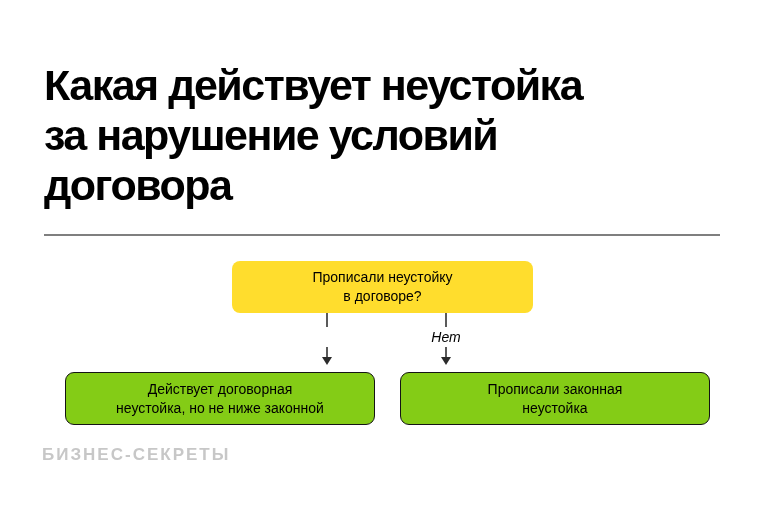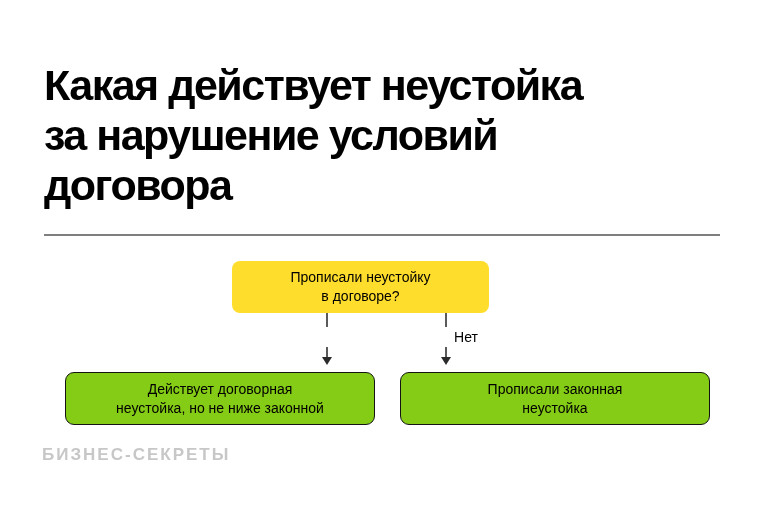--- a/index.html
+++ b/index.html
@@ -24,21 +24,21 @@
     position:absolute;left:44px;top:60px;width:690px;
     font-size:43px;line-height:50px;font-weight:bold;
     letter-spacing:-1.5px;color:var(--ink);
     white-space:pre-line;
   }
   .divider{
     position:absolute;left:44px;top:234px;width:676px;height:2px;
     background:var(--divider-gray);
   }
   .q-box{
-    position:absolute;left:232px;top:261px;width:257px;height:52px;
+    position:absolute;left:232px;top:261px;width:301px;height:52px;
     background:var(--accent-yellow);border-radius:8px;
     display:flex;align-items:center;justify-content:center;
     text-align:center;font-size:14px;line-height:19px;color:var(--ink);
     white-space:pre-line;
   }
   .seg{
     position:absolute;width:2px;background:var(--line-gray);
   }
   .arrowhead{
     position:absolute;width:0;height:0;
@@ -80,21 +80,21 @@
 
   <div class="q-box">Прописали неустойку
 в договоре?</div>
 
   <div class="seg" style="left:326px;top:313px;height:14px;"></div>
   <span class="branch-label" style="left:325px;margin-top:44px;">Да</span>
   <div class="seg" style="left:326px;top:347px;height:11px;"></div>
   <div class="arrowhead" style="left:322px;top:357px;"></div>
 
   <div class="seg" style="left:445px;top:313px;height:14px;"></div>
-  <span class="branch-label" style="left:466px;">Нет</span>
+  <span class="branch-label" style="left:446px;font-style:italic;">Нет</span>
   <div class="seg" style="left:445px;top:347px;height:11px;"></div>
   <div class="arrowhead" style="left:441px;top:357px;"></div>
 
   <div class="result-box result-left">Действует договорная
 неустойка, но не ниже законной</div>
 
   <div class="result-box result-right">Прописали законная
 неустойка</div>
 
   <div class="brand">БИЗНЕС-СЕКРЕТЫ</div>

